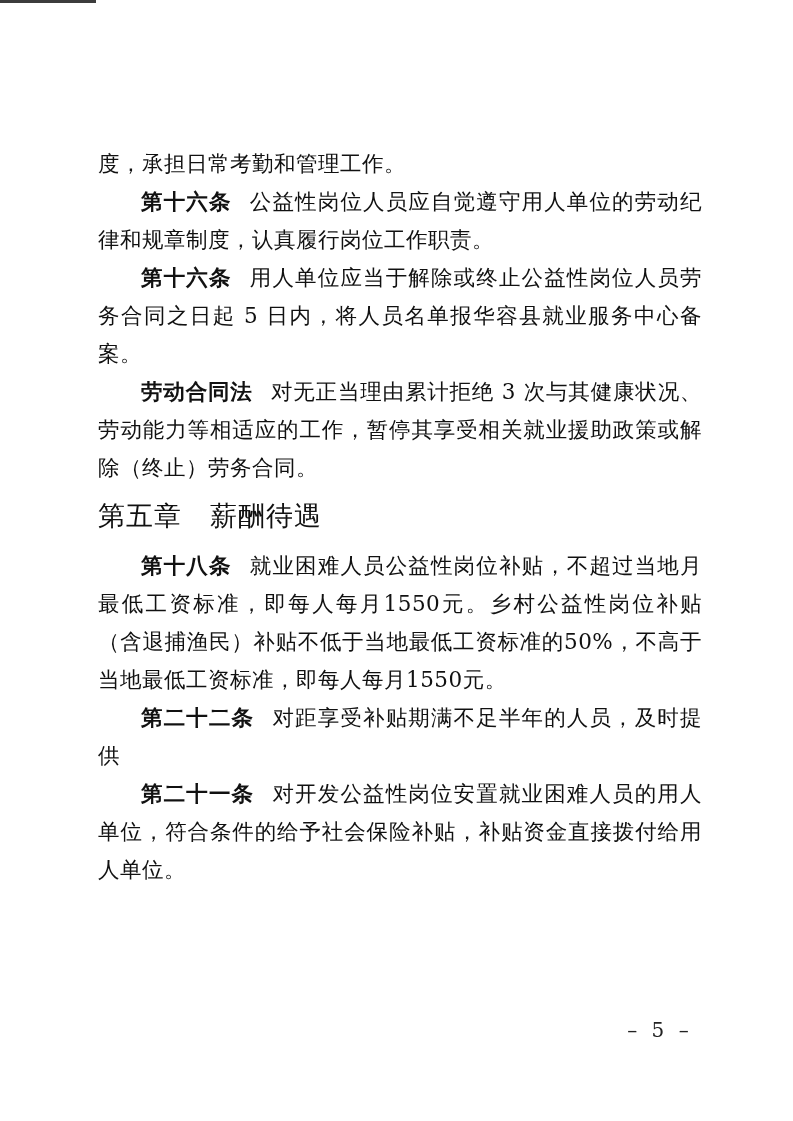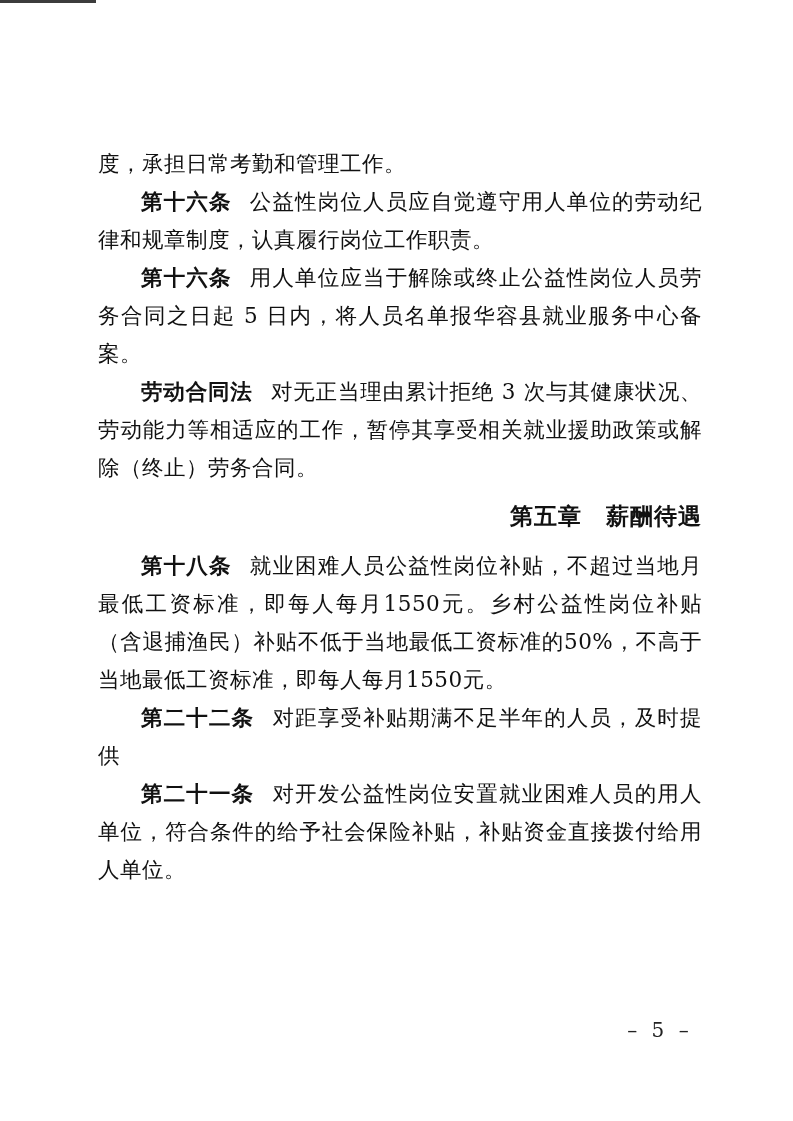--- a/index.html
+++ b/index.html
@@ -42,25 +42,25 @@
   }
   .para.no-indent {
     text-indent: 0;
   }
   .art-label {
     font-weight: bold;
     margin-right: 0.85em;
   }
   .chapter {
     margin: 10px 0 12px 0;
-    text-align: right;
+    text-align: left;
     text-indent: 0;
     font-family: "DejaVu Sans", "Liberation Sans", sans-serif;
-    font-weight: bold;
-    font-size: 23px;
+    font-weight: normal;
+    font-size: 27px;
     line-height: 38px;
     letter-spacing: 1px;
   }
   .page-number {
     position: absolute;
     top: 1016px;
     left: 620px;
     width: 80px;
     text-align: center;
     font-size: 20px;

